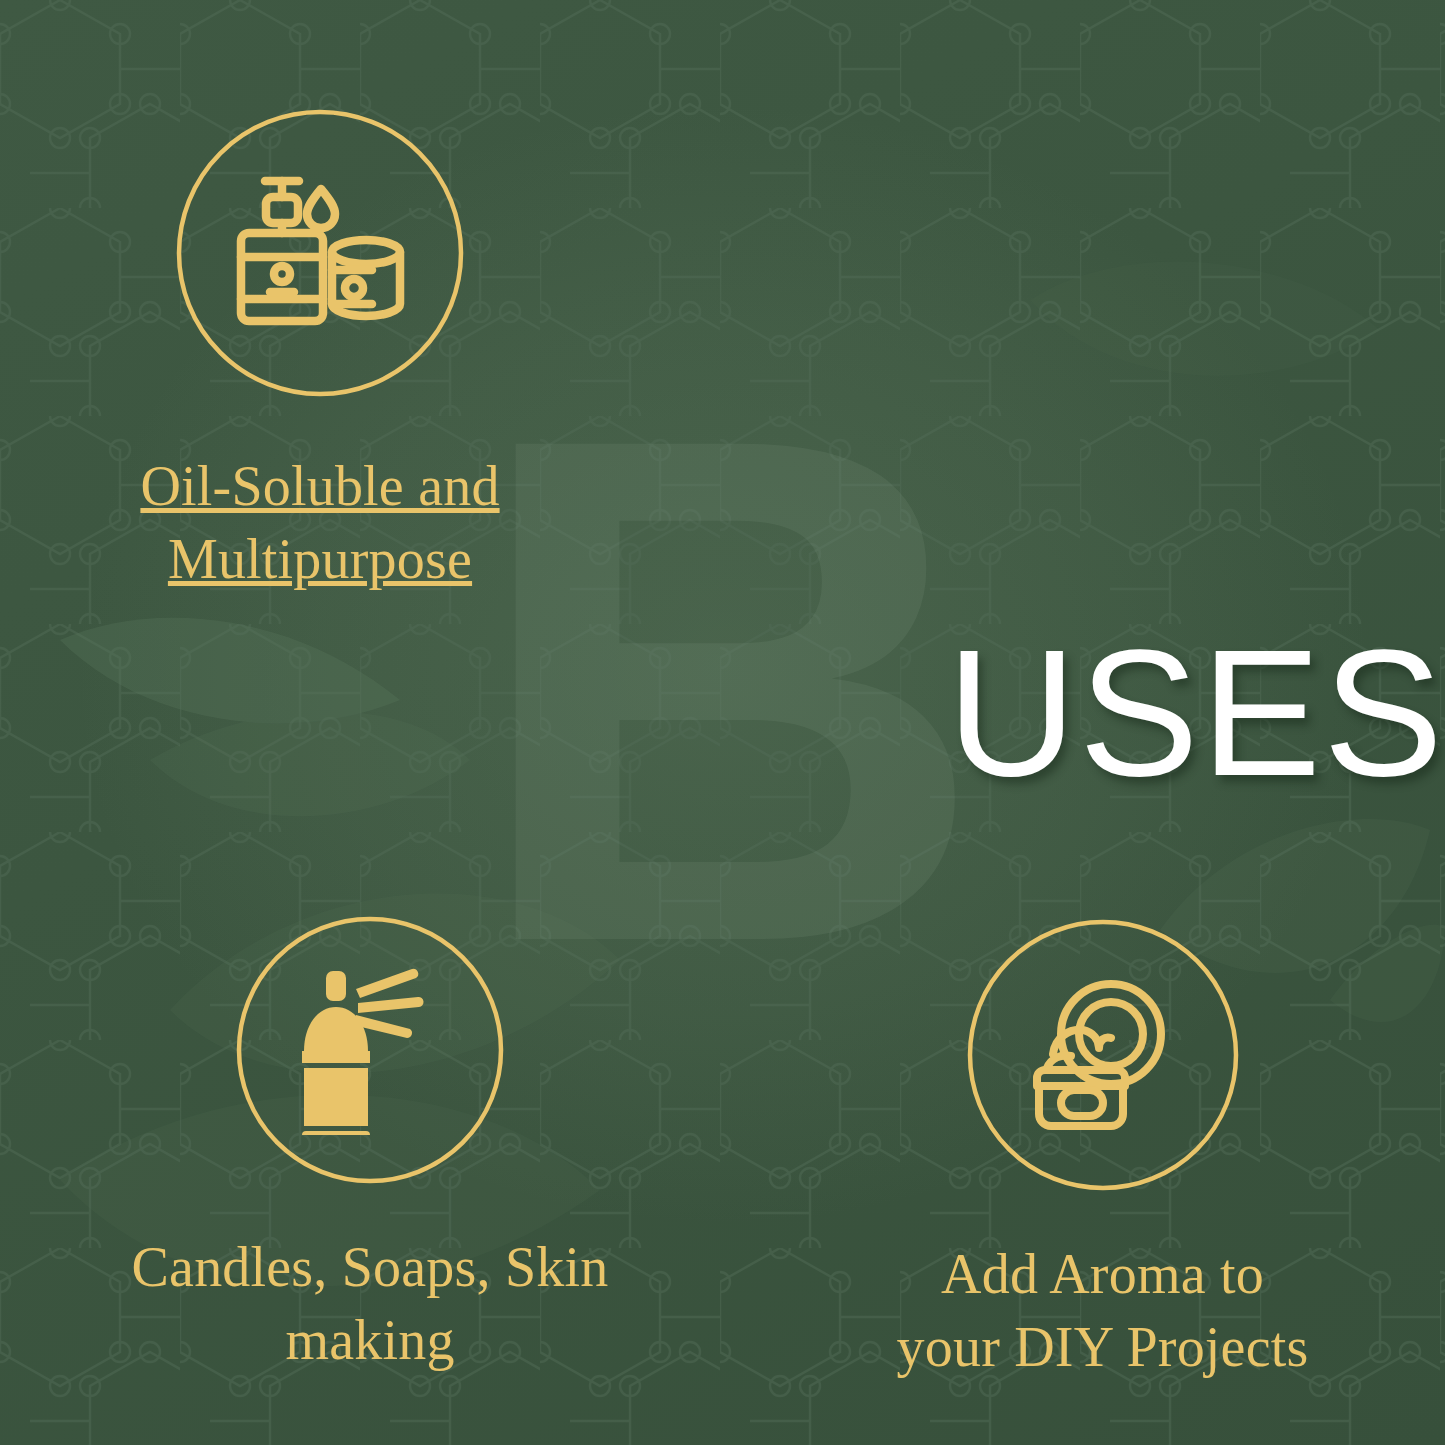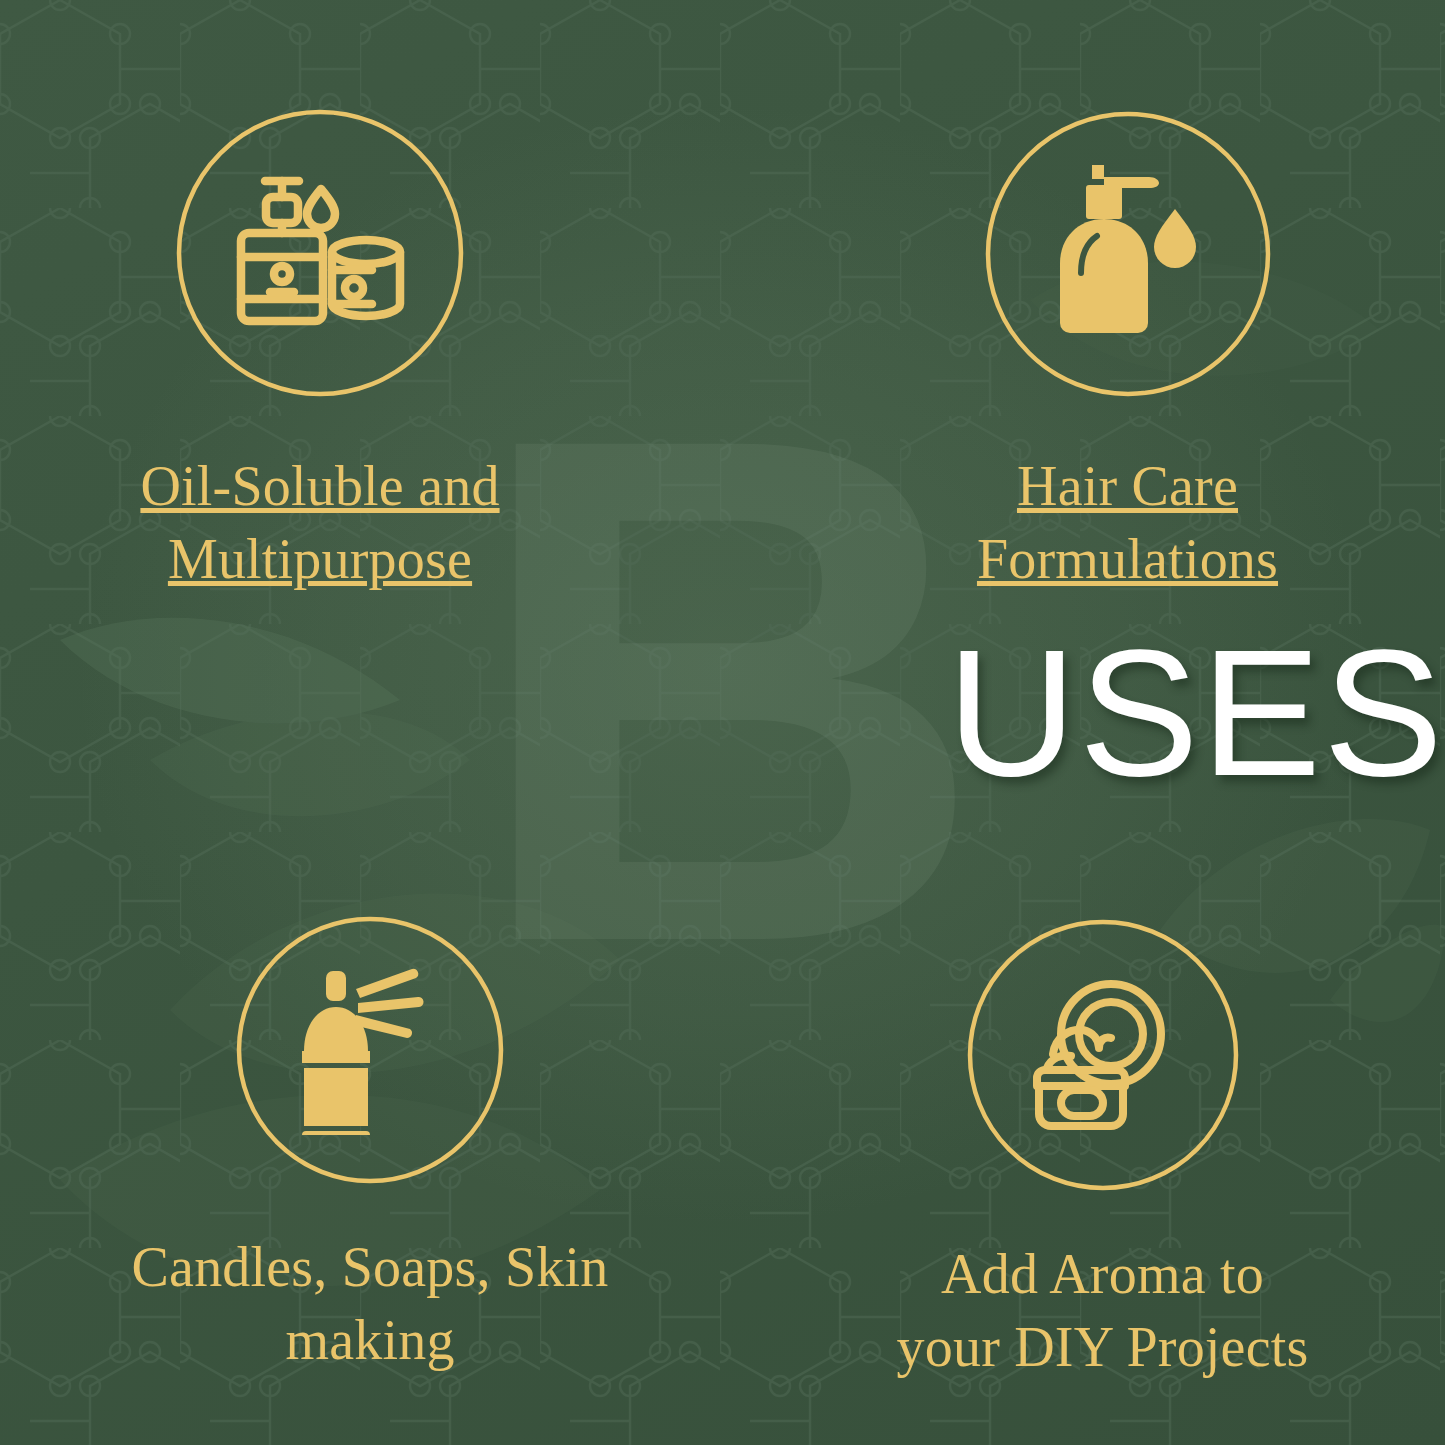--- a/index.html
+++ b/index.html
@@ -131,43 +131,20 @@
           <path d="M97 97 h40"></path>
           <path d="M97 131 h40"></path>
           <circle cx="119" cy="115" r="9"></circle>
         </g>
       </svg>
     </div>
     <div class="caption">Oil-Soluble and
 Multipurpose</div>
   </div>
 
-  <div class="cell" id="cell-tr">
-    <div class="iconwrap" style="width:288px;height:288px;">
-      <svg class="ring" width="288" height="288" viewBox="0 0 288 288">
-        <circle cx="144" cy="144" r="140" fill="none" stroke="#e9c46a" stroke-width="4.5"></circle>
-      </svg>
-      <svg class="glyph" width="160" height="186" viewBox="0 0 160 186">
-        <g fill="#e9c46a">
-
-          <path d="M44 4 h12 v12 h45 c6 0 10 3 10 6 0 3 -4 5 -10 5 h-45 v-9 h-12 z"></path>
-
-          <rect x="38" y="24" width="36" height="34" rx="3"></rect>
-
-          <path d="M56 58 c26 0 44 19 44 44 v60 a10 10 0 0 1 -10 10 h-68 a10 10 0 0 1 -10 -10 v-60 c0 -25 18 -44 44 -44 z"></path>
-        </g>
-
-        <path d="M33 112 c0 -20 7 -31 16 -37" fill="none" stroke="#3d5740" stroke-width="6" stroke-linecap="round"></path>
-
-        <path d="M127 48 c14 18 21 28 21 38 a21 21 0 0 1 -42 0 c0 -10 7 -20 21 -38 z" fill="#e9c46a"></path>
-      </svg>
-    </div>
-    <div class="caption">Hair Care
-Formulations</div>
-  </div>
 
   <div class="cell" id="cell-bl">
     <div class="iconwrap" style="width:270px;height:270px;">
       <svg class="ring" width="270" height="270" viewBox="0 0 270 270">
         <circle cx="135" cy="135" r="131" fill="none" stroke="#e9c46a" stroke-width="4.5"></circle>
       </svg>
       <svg class="glyph" width="160" height="170" viewBox="0 0 160 170">
         <g fill="#e9c46a">
 
           <rect x="36" y="6" width="20" height="30" rx="7"></rect>

